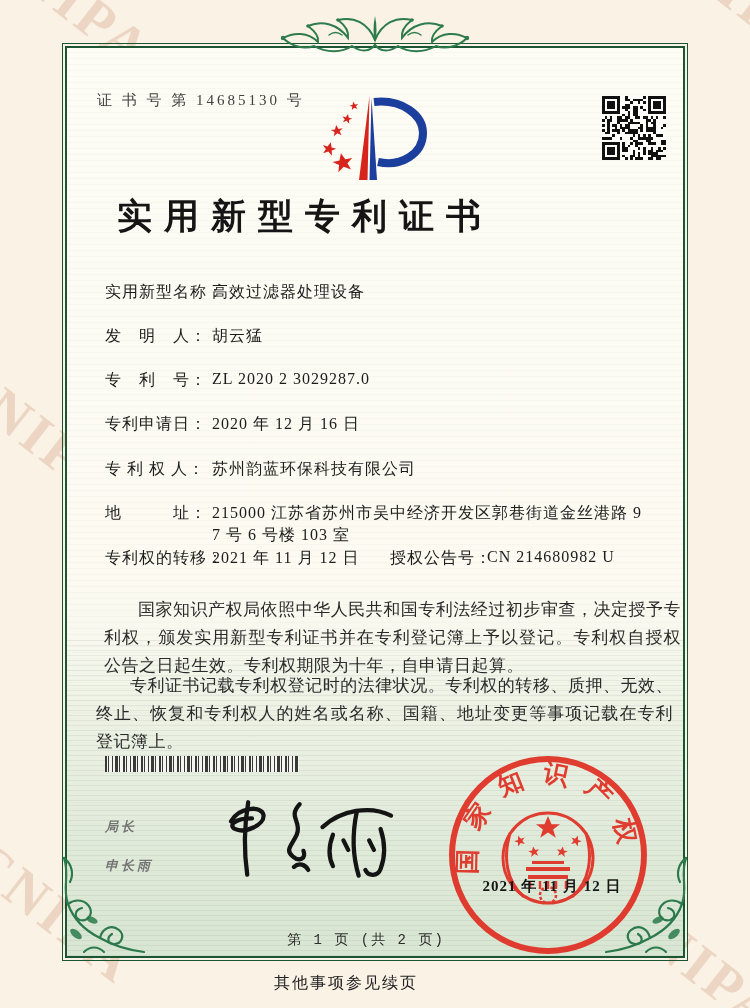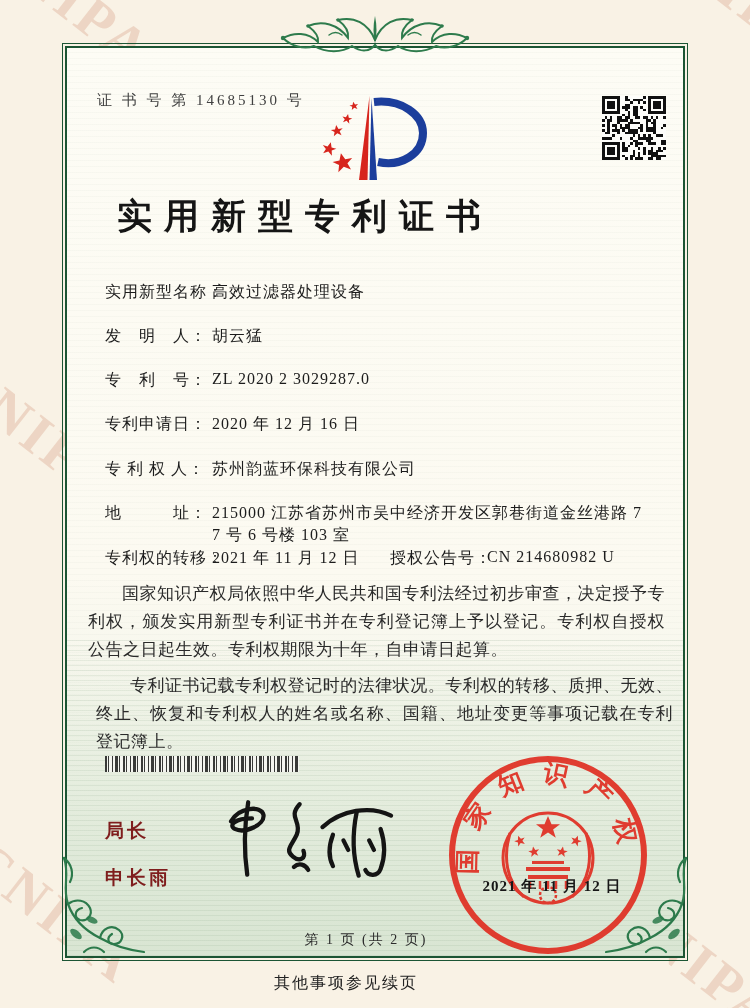--- a/index.html
+++ b/index.html
@@ -43,34 +43,34 @@
   }
   .row{position:absolute;font-size:16px;color:#1c1c1c;letter-spacing:1px;white-space:nowrap;}
   .row .lbl{position:absolute;left:105px;top:0;}
   .row .val{position:absolute;left:212px;top:0;}
   .row .lbl2{position:absolute;left:390px;top:0;}
   .row .val2{position:absolute;left:487px;top:0;}
   .para{
     position:absolute;left:88px;width:577px;font-size:17px;line-height:28px;
     color:#2a2a2a;text-indent:2em;text-align:justify;letter-spacing:.5px;
   }
-  .pageinfo{position:absolute;left:0;top:931px;width:732px;text-align:center;font-size:14px;color:#2b2b2b;letter-spacing:2px;}
+  .pageinfo{position:absolute;left:0;top:931px;width:732px;text-align:center;font-size:14px;color:#2b2b2b;letter-spacing:2px;font-family:Liberation Mono, monospace;}
   .contnote{position:absolute;left:0;top:973px;width:692px;text-align:center;font-size:16px;color:#222;letter-spacing:2px;}
   
   #logo{position:absolute;left:316px;top:88px;}
   #qr{position:absolute;left:602px;top:96px;width:64px;height:64px;}
   #barcode{
     position:absolute;left:105px;top:756px;width:194px;height:16px;opacity:.88;
     background:repeating-linear-gradient(90deg,
       #222 0 2px,#f6f6f2 2px 3px,#222 3px 4px,#f6f6f2 4px 7px,
       #222 7px 8px,#f6f6f2 8px 10px,#222 10px 13px,#f6f6f2 13px 14px,
       #222 14px 15px,#f6f6f2 15px 18px);
   }
   .sig-block{position:absolute;left:105px;top:818px;font-family:"Liberation Sans","DejaVu Sans",sans-serif;
-    font-size:19px;font-weight:bold;color:#7f1d1d;letter-spacing:3px;}
+    font-size:13px;font-weight:bold;color:#737373;letter-spacing:3px;font-style:italic;}
   .sig-block .nm{display:block;margin-top:21px;}
   #signature{position:absolute;left:212px;top:792px;}
   #seal{position:absolute;left:448px;top:755px;}
   .seal-date{
     position:absolute;left:462px;top:877px;width:180px;text-align:center;
     font-size:15px;font-weight:bold;color:#161616;letter-spacing:1px;white-space:nowrap;
   }
   #orn-top{position:absolute;left:270px;top:8px;}
   #orn-bl{position:absolute;left:56px;top:854px;}
   #orn-br{position:absolute;left:604px;top:854px;}
@@ -364,33 +364,33 @@
   <div class="row" style="top:414px;">
     <span class="lbl">专利申请日：</span>
     <span class="val">2020 年 12 月 16 日</span>
   </div>
   <div class="row" style="top:459px;">
     <span class="lbl">专 利 权 人：</span>
     <span class="val">苏州韵蓝环保科技有限公司</span>
   </div>
   <div class="row" style="top:503px;">
     <span class="lbl">地　　　址：</span>
-    <span class="val">215000 江苏省苏州市吴中经济开发区郭巷街道金丝港路 7</span>
+    <span class="val">215000 江苏省苏州市吴中经济开发区郭巷街道金丝港路 9</span>
   </div>
   <div class="row" style="top:525px;">
     <span class="val">7 号 6 号楼 103 室</span>
   </div>
   <div class="row" style="top:548px;">
     <span class="lbl">专利权的转移：</span>
     <span class="val">2021 年 11 月 12 日</span>
     <span class="lbl2">授权公告号：</span>
     <span class="val2">CN 214680982 U</span>
   </div>
 
-  <p class="para" style="top:580px;margin:0;">国家知识产权局依照中华人民共和国专利法经过初步审查，决定授予专利权，颁发实用新型专利证书并在专利登记簿上予以登记。专利权自授权公告之日起生效。专利权期限为十年，自申请日起算。</p>
+  <p class="para" style="top:580px;margin:16px;">国家知识产权局依照中华人民共和国专利法经过初步审查，决定授予专利权，颁发实用新型专利证书并在专利登记簿上予以登记。专利权自授权公告之日起生效。专利权期限为十年，自申请日起算。</p>
   <p class="para" style="top:664px;margin:8px;">专利证书记载专利权登记时的法律状况。专利权的转移、质押、无效、终止、恢复和专利权人的姓名或名称、国籍、地址变更等事项记载在专利登记簿上。</p>
 
   <div id="barcode"></div>
 
   <div class="sig-block">
     <span>局长</span>
     <span class="nm">申长雨</span>
   </div>
 
   <svg id="signature" width="200" height="92" viewBox="0 0 210 95">

